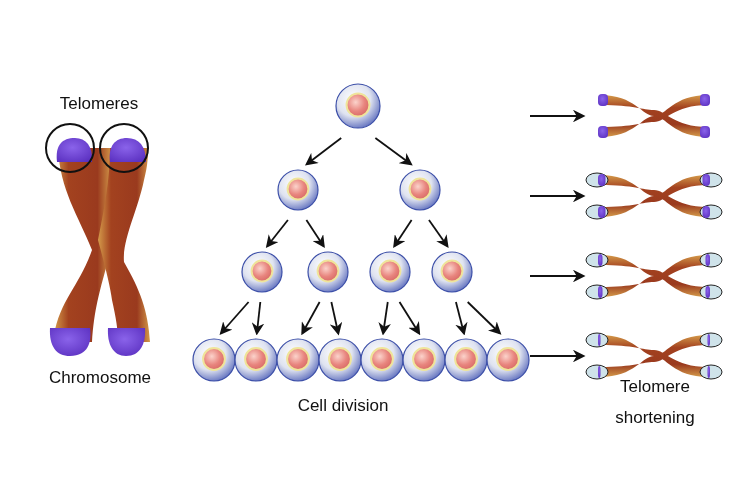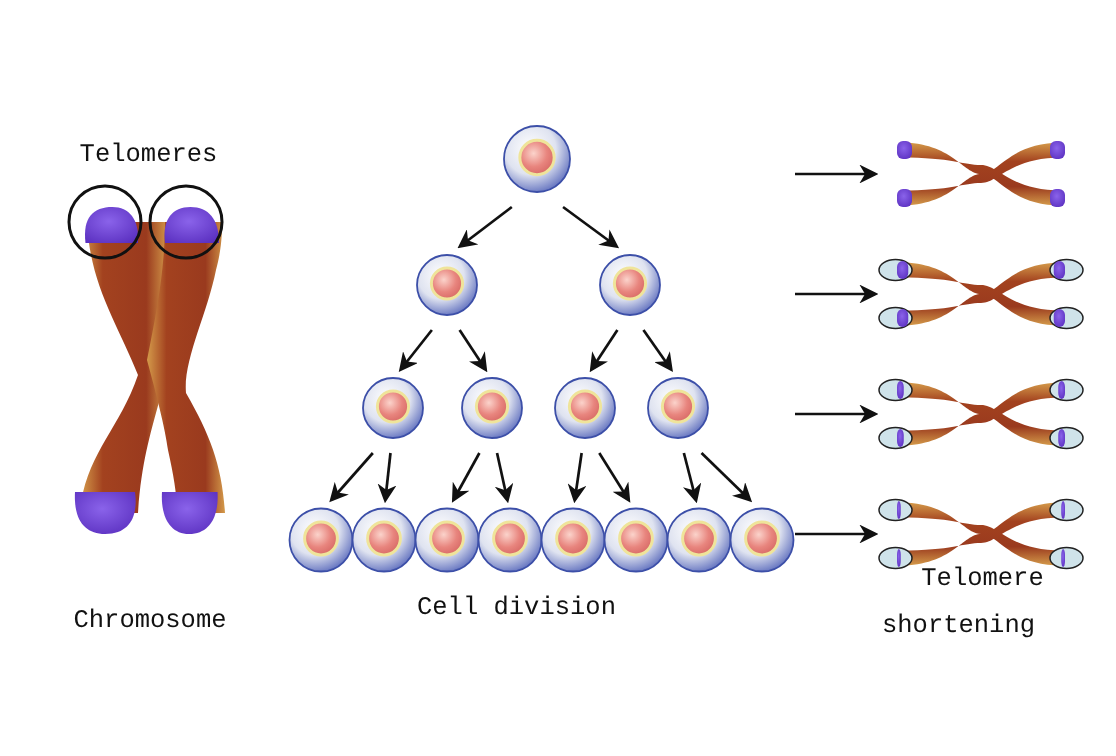--- a/index.html
+++ b/index.html
@@ -1,16 +1,16 @@
 <!DOCTYPE html>
 <html><head>
   <meta charset="utf-8">
   <style>
     html, body { margin: 0; padding: 0; background: #ffffff; }
-    #stage { position: relative; width: 744px; height: 504px; background: #ffffff; overflow: hidden; font-family: Liberation Mono, monospace; }
+    #stage { position: relative; width: 744px; height: 504px; background: #ffffff; overflow: hidden; font-family: Liberation Sans, sans-serif; }
     .label { position: absolute; color: #111111; font-size: 17px; line-height: 20px; text-align: center; white-space: nowrap; }
     svg { position: absolute; left: 0; top: 0; }
   </style>
 </head>
 <body>
 
 <div id="stage">
   <svg id="art" width="744" height="504" viewBox="0 0 744 504">
     <defs>
       <radialGradient id="cellGrad" cx="40%" cy="35%" r="70%">
@@ -179,17 +179,17 @@
           <rect x="598" y="366" width="2.5" height="12" rx="4" fill="url(#telGrad)"></rect>
           <ellipse cx="711" cy="340" rx="11" ry="7" fill="#cfe3ea" stroke="#222" stroke-width="1"></ellipse>
           <rect x="707.5" y="334" width="2.5" height="12" rx="4" fill="url(#telGrad)"></rect>
           <ellipse cx="711" cy="372" rx="11" ry="7" fill="#cfe3ea" stroke="#222" stroke-width="1"></ellipse>
           <rect x="707.5" y="366" width="2.5" height="12" rx="4" fill="url(#telGrad)"></rect>
         </g>
       </g>
   </svg>
 
   <div class="label" style="left:44px; top:94px; width:110px;">Telomeres</div>
-  <div class="label" style="left:30px; top:368px; width:140px;margin-top:37px;">Chromosome</div>
+  <div class="label" style="left:30px; top:368px; width:140px;">Chromosome</div>
   <div class="label" style="left:278px; top:396px; width:130px;">Cell division</div>
   <div class="label" style="left:600px; top:377px; width:110px;">Telomere</div>
-  <div class="label" style="left:584px; top:408px; width:110px;">shortening</div>
+  <div class="label" style="left:600px; top:408px; width:110px;">shortening</div>
 </div>
 
 </body></html>

